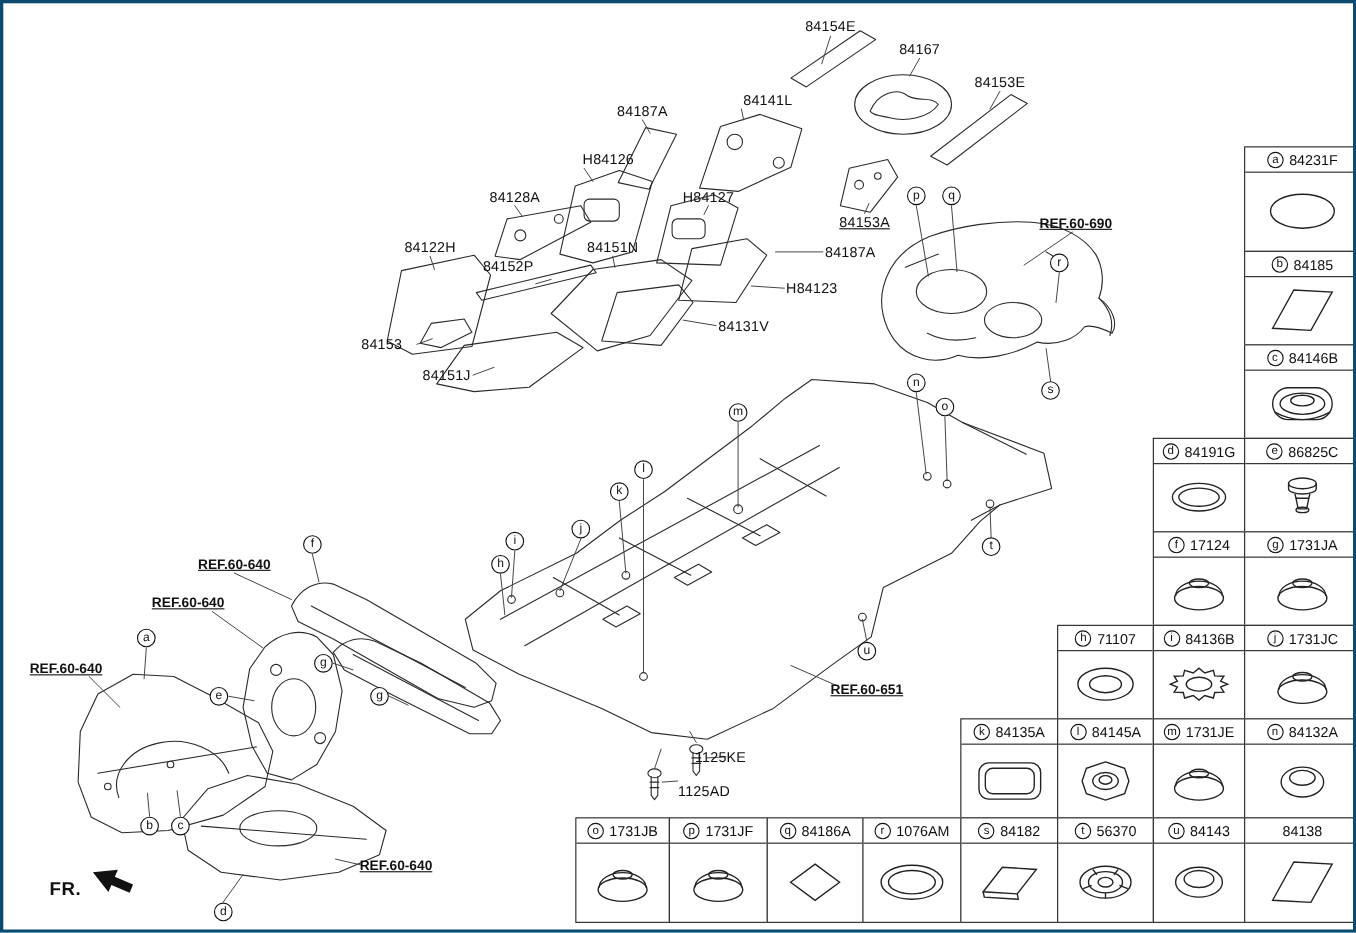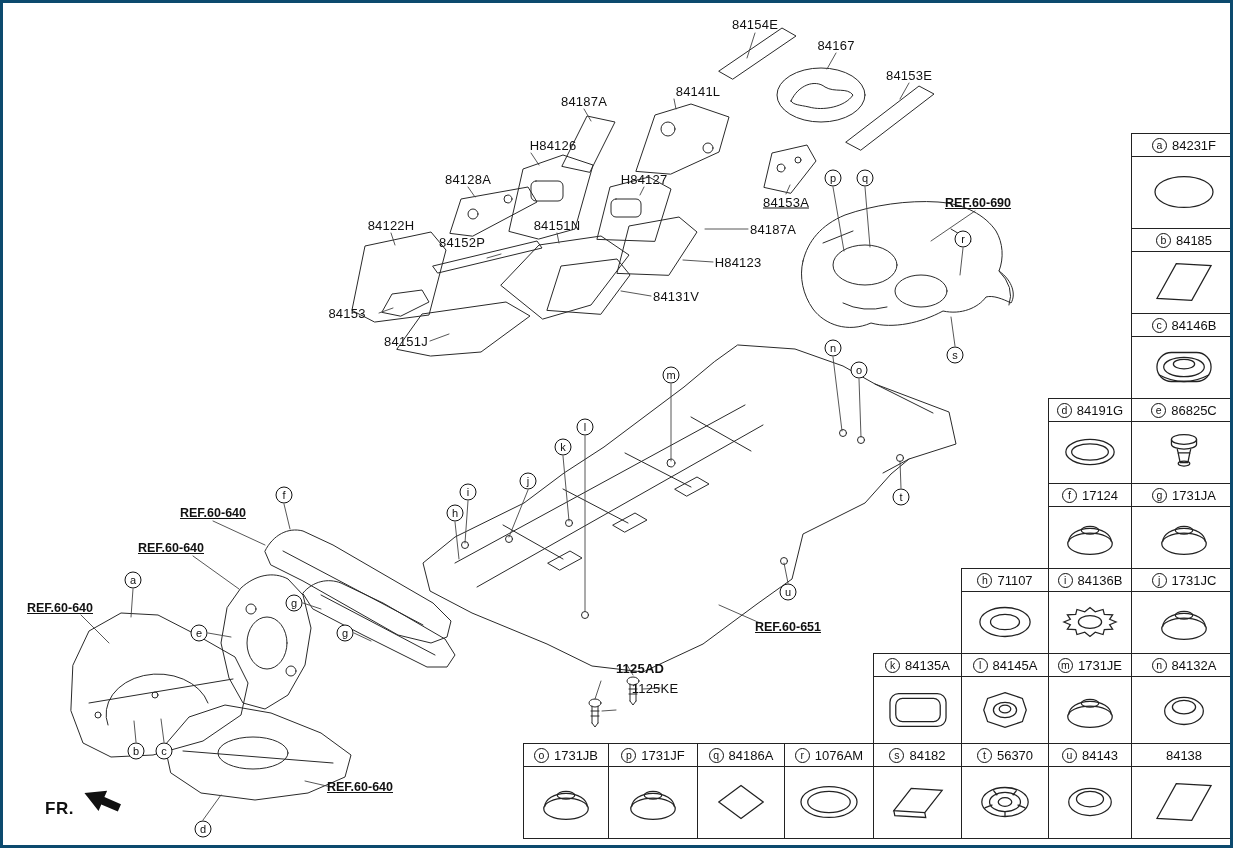--- a/index.html
+++ b/index.html
@@ -169,21 +169,21 @@
       <div class="lbl" style="left: 388px; top: 222px;">84122H</div>
       <div class="lbl" style="left: 554px; top: 222px;">84151N</div>
       <div class="lbl" style="left: 459px; top: 239px;">84152P</div>
       <div class="lbl" style="left: 783px; top: 199px; text-decoration: underline;">84153A</div>
       <div class="lbl" style="left: 770px; top: 226px;">84187A</div>
       <div class="lbl" style="left: 735px; top: 259px;">H84123</div>
       <div class="lbl" style="left: 673px; top: 293px;">84131V</div>
       <div class="lbl" style="left: 344px; top: 310px;">84153</div>
       <div class="lbl" style="left: 403px; top: 338px;">84151J</div>
       <div class="lbl" style="left: 652px; top: 685px;">1125KE</div>
-      <div class="lbl" style="left: 637px; top: 665px; font-weight: bold;">1125AD</div>
+      <div class="lbl" style="left: 637px; top: 716px;">1125AD</div>
       <div class="ref" style="left: 975px; top: 200px;">REF.60-690</div>
       <div class="ref" style="left: 210px; top: 510px;">REF.60-640</div>
       <div class="ref" style="left: 168px; top: 545px;">REF.60-640</div>
       <div class="ref" style="left: 57px; top: 605px;">REF.60-640</div>
       <div class="ref" style="left: 785px; top: 624px;">REF.60-651</div>
       <div class="ref" style="left: 357px; top: 784px;">REF.60-640</div>
     </div>
   <div id="callouts-layer">
       <div class="co" style="left: 130px; top: 577px;">a</div>
       <div class="co" style="left: 133px; top: 748px;">b</div>

